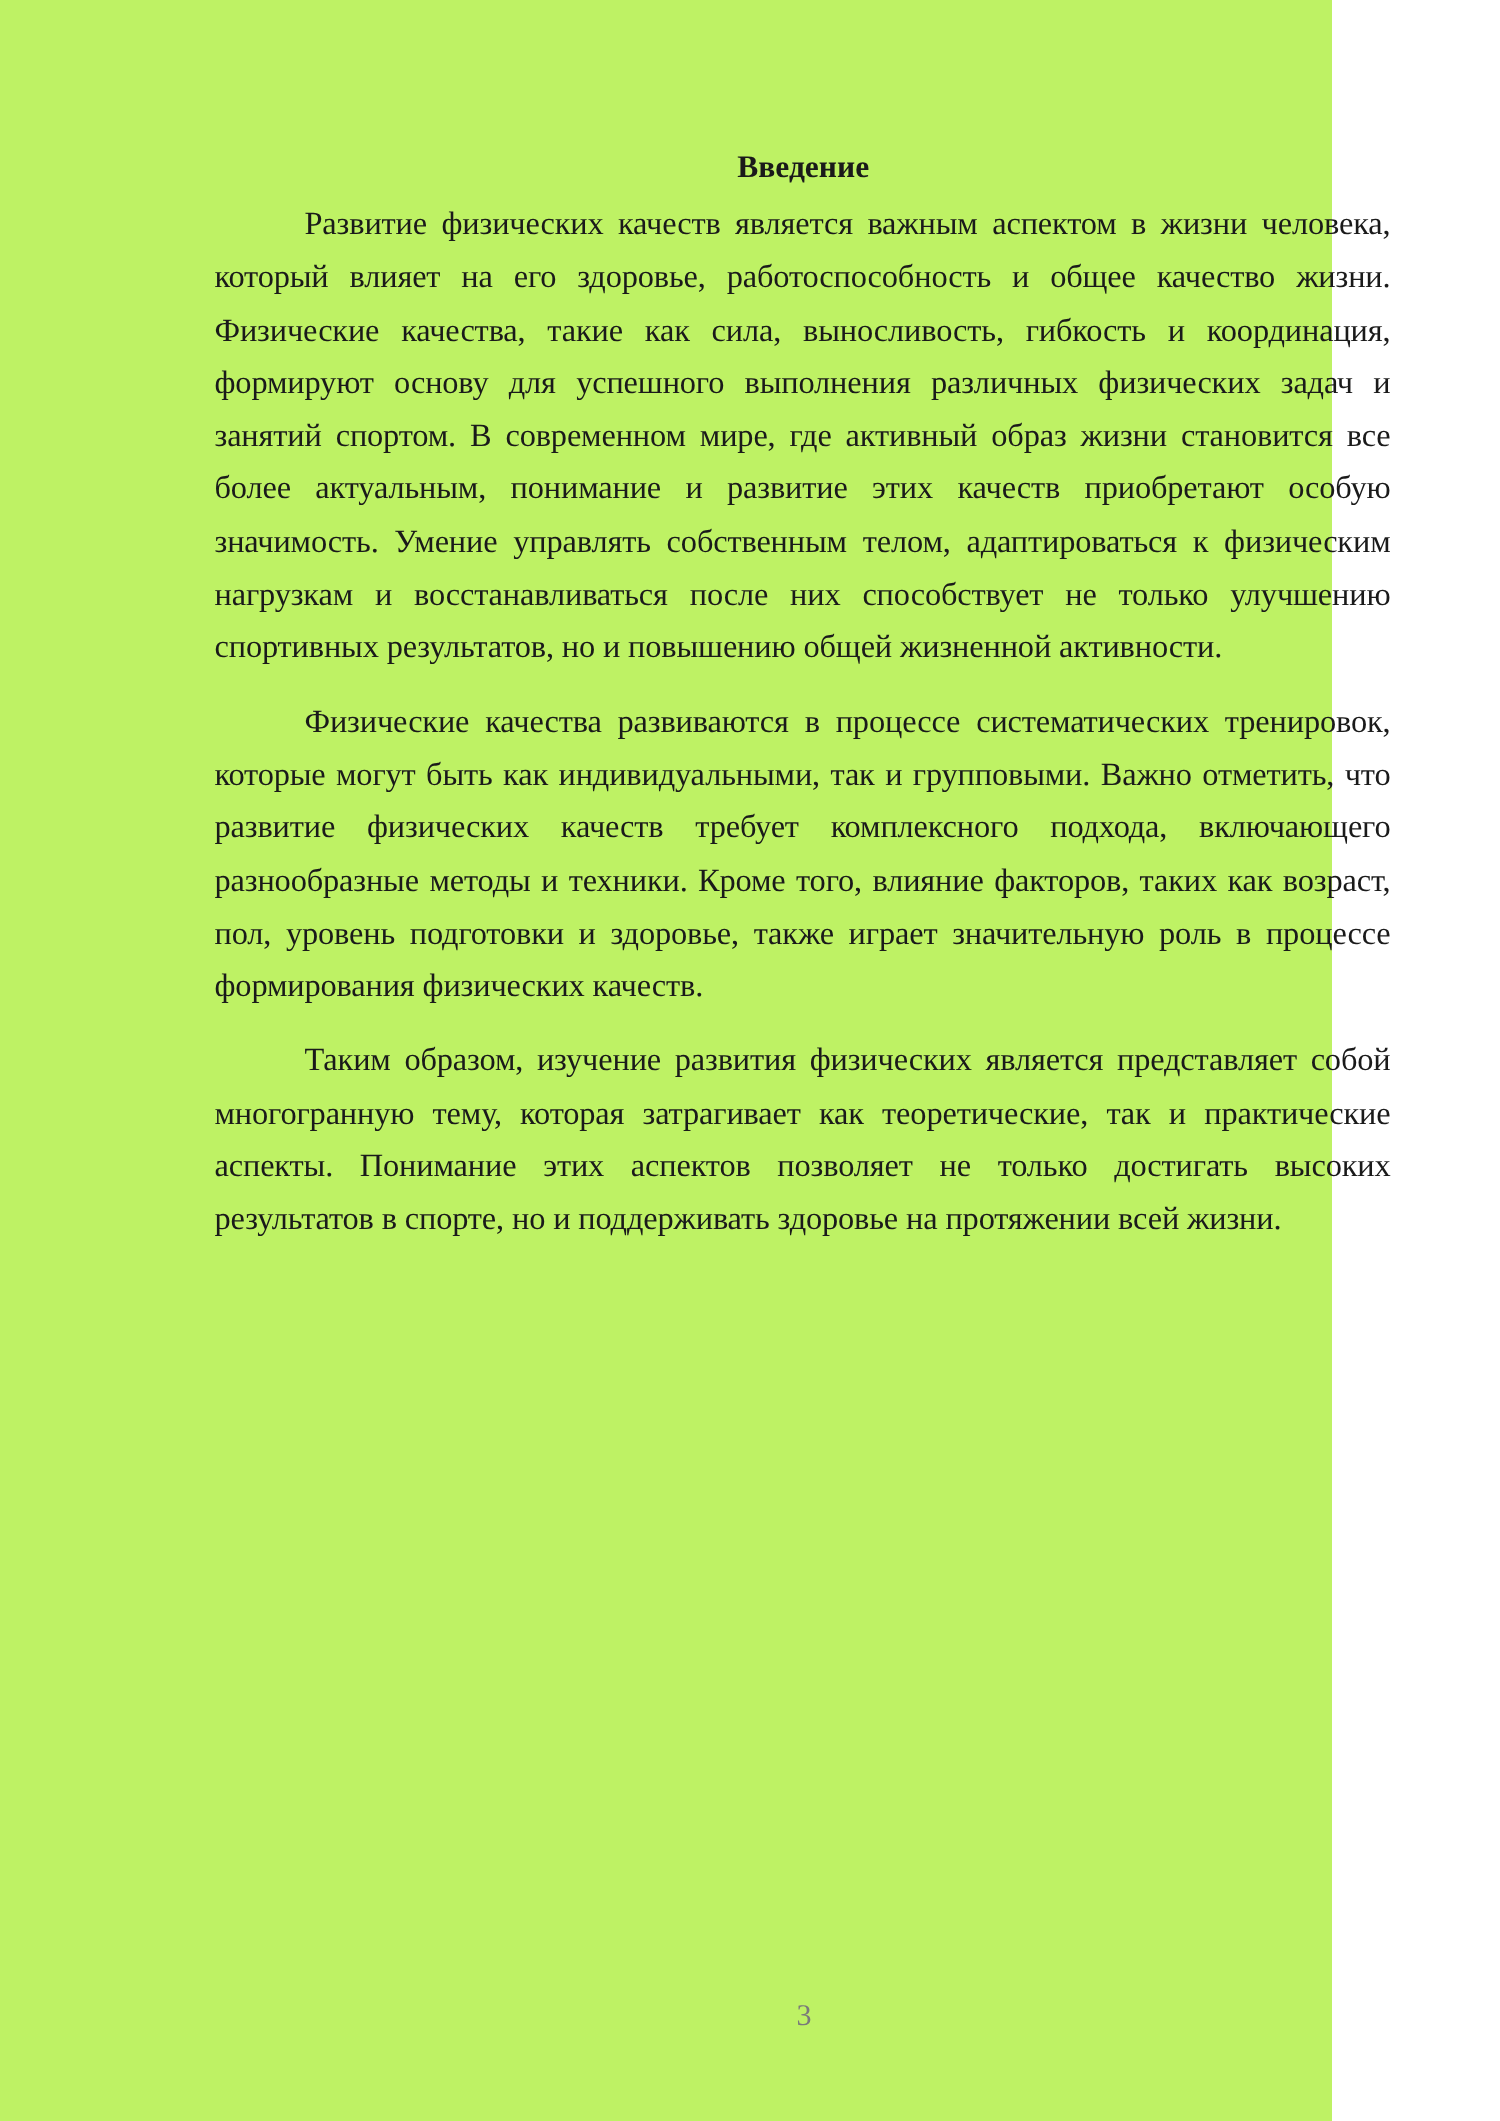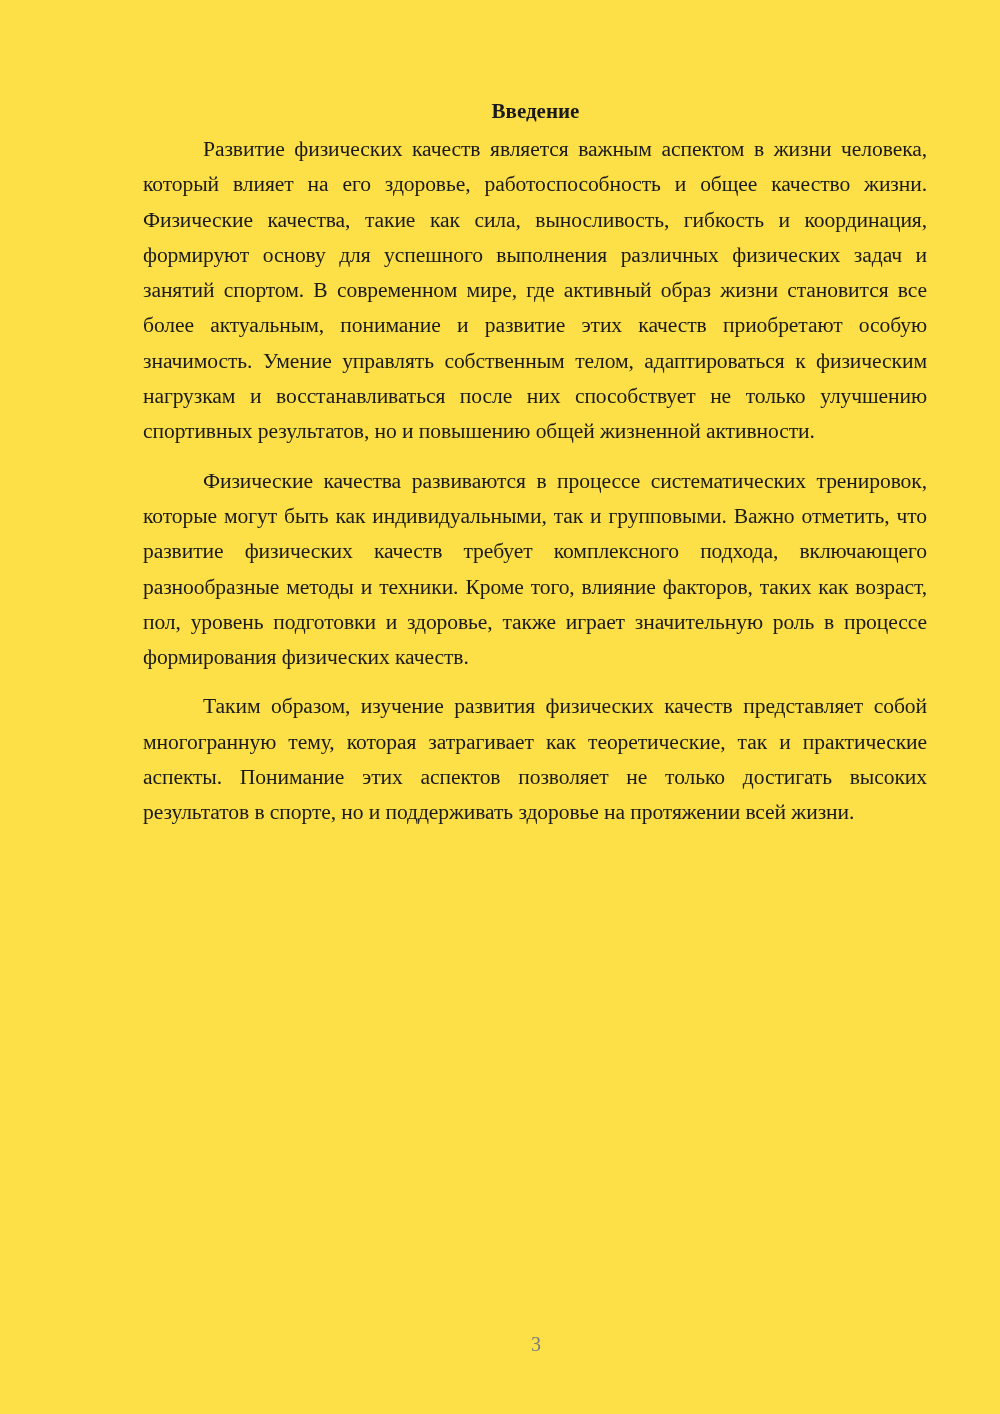--- a/index.html
+++ b/index.html
@@ -12,23 +12,23 @@
       height: 1414px;
       position: relative;
       overflow: hidden;
       font-family: "Liberation Serif", "DejaVu Serif", serif;
       color: #1a1a1a;
     }
     .page {
       position: absolute;
       left: 0;
       top: 0;
-      width: 1000px;
+      width: 888px;
       height: 1414px;
-      background: #fde047;
+      background: #bef264;
     }
     .content {
       position: absolute;
       left: 143px;
       top: 97px;
       width: 785px;
     }
     .title {
       text-align: center;
       font-weight: bold;
@@ -56,16 +56,16 @@
     }
   </style>
 </head>
 <body>
 
 <div class="page">
   <div class="content">
     <h1 class="title">Введение</h1>
     <p class="para">Развитие физических качеств является важным аспектом в жизни человека, который влияет на его здоровье, работоспособность и общее качество жизни. Физические качества, такие как сила, выносливость, гибкость и координация, формируют основу для успешного выполнения различных физических задач и занятий спортом. В современном мире, где активный образ жизни становится все более актуальным, понимание и развитие этих качеств приобретают особую значимость. Умение управлять собственным телом, адаптироваться к физическим нагрузкам и восстанавливаться после них способствует не только улучшению спортивных результатов, но и повышению общей жизненной активности.</p>
     <p class="para">Физические качества развиваются в процессе систематических тренировок, которые могут быть как индивидуальными, так и групповыми. Важно отметить, что развитие физических качеств требует комплексного подхода, включающего разнообразные методы и техники. Кроме того, влияние факторов, таких как возраст, пол, уровень подготовки и здоровье, также играет значительную роль в процессе формирования физических качеств.</p>
-    <p class="para">Таким образом, изучение развития физических качеств представляет собой многогранную тему, которая затрагивает как теоретические, так и практические аспекты. Понимание этих аспектов позволяет не только достигать высоких результатов в спорте, но и поддерживать здоровье на протяжении всей жизни.</p>
+    <p class="para">Таким образом, изучение развития физических является представляет собой многогранную тему, которая затрагивает как теоретические, так и практические аспекты. Понимание этих аспектов позволяет не только достигать высоких результатов в спорте, но и поддерживать здоровье на протяжении всей жизни.</p>
   </div>
   <div class="page-number">3</div>
 </div>
 
 </body></html>

